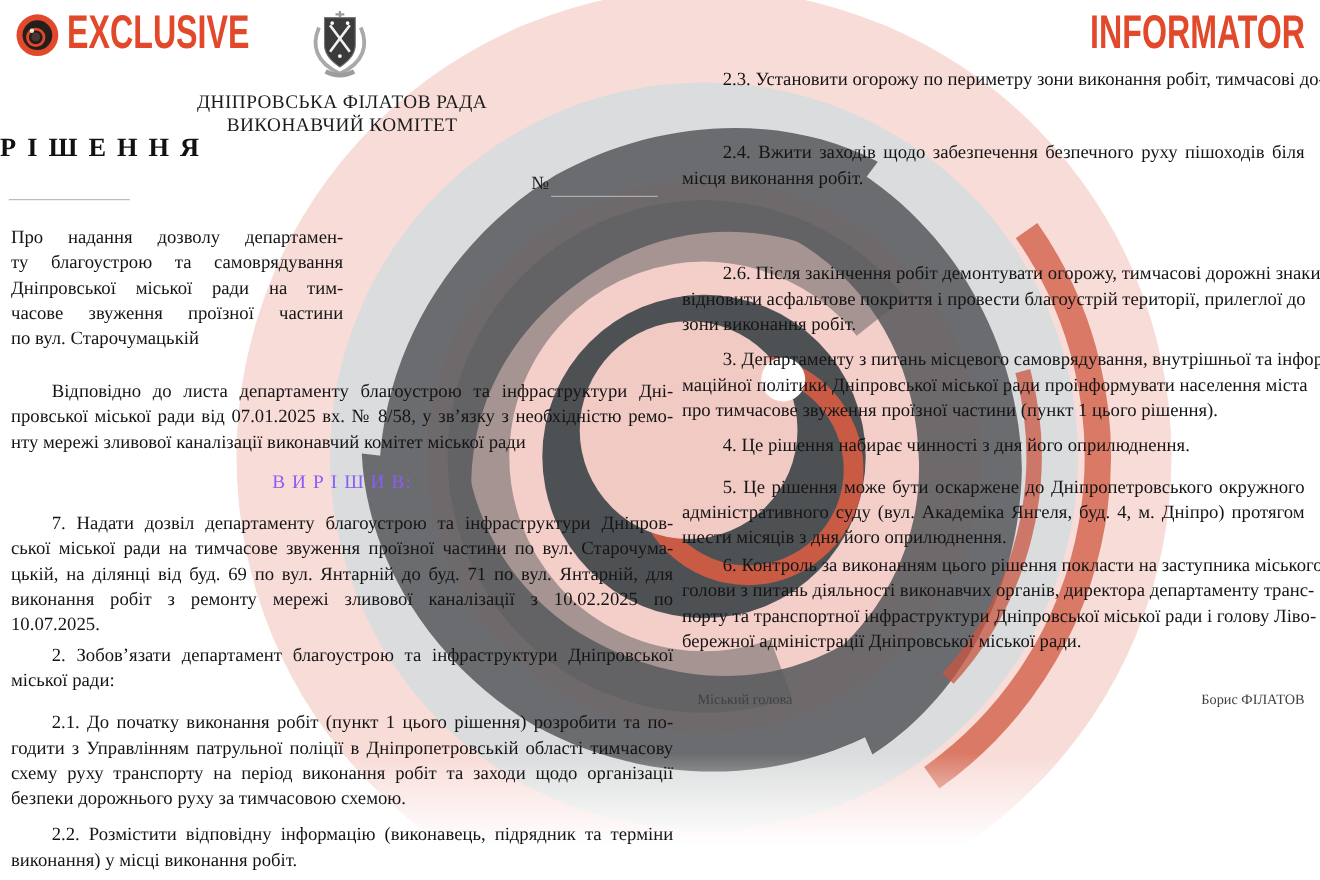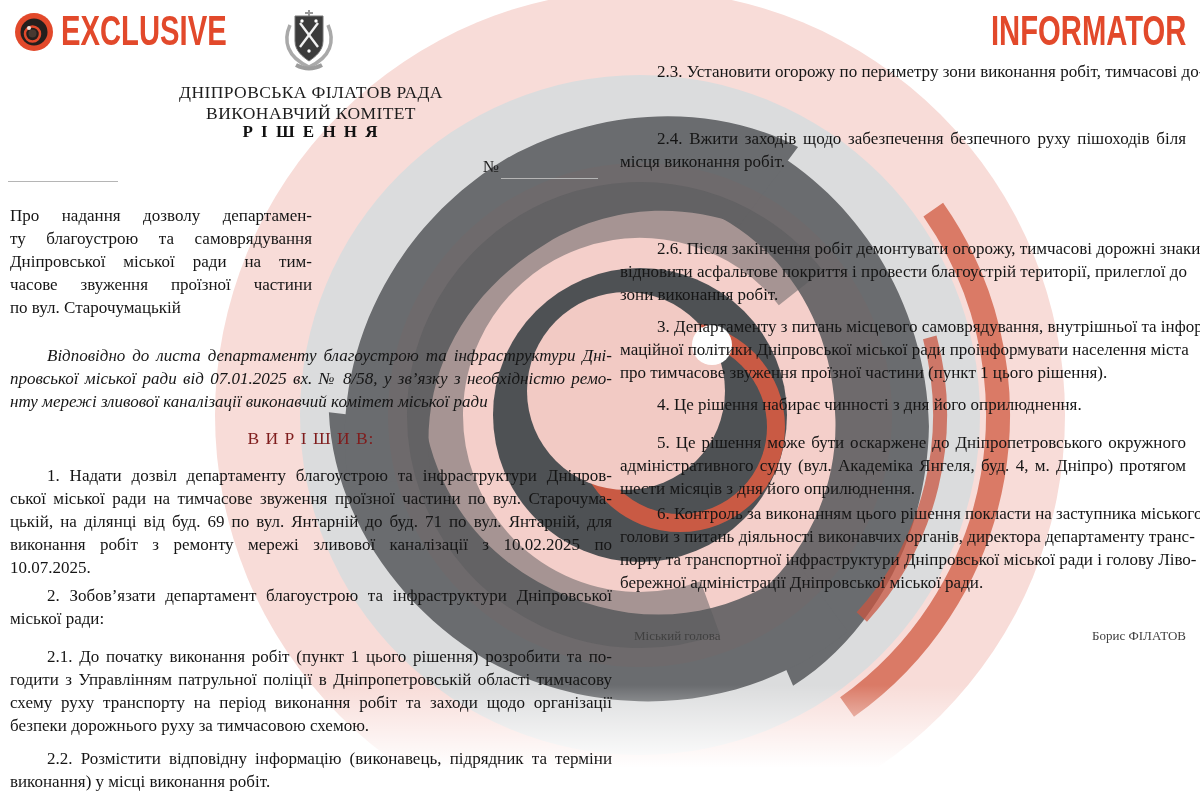--- a/index.html
+++ b/index.html
@@ -21,38 +21,38 @@
   .brand-text{font-family:"Liberation Sans",sans-serif;font-weight:bold;font-size:43px;
               line-height:44px;color:#e2492b;transform:scaleX(0.68);white-space:nowrap;}
   .brand.left  .brand-text{transform-origin:left center;}
   .brand.right .brand-text{transform-origin:right center;}
 
   
   .org-line{position:absolute;left:0;width:622px;text-align:center;color:#1c1c1c;
             font-size:17.5px;letter-spacing:0.4px;}
   .org1{top:82px;}
   .org2{top:103px;}
-  .doc-type{position:absolute;left:0;top:122px;width:622px;text-align:center;color:#111;
-            font-size:17px;font-weight:bold;letter-spacing:2px;}
+  .doc-type{position:absolute;left:0;top:122px;width:622px;color:#111;
+            font-size:24px;font-weight:bold;letter-spacing:2px;}
   .blank-line{position:absolute;left:8px;top:163px;width:110px;height:18px;
               border-bottom:1px solid #b5b5b5;}
   .doc-no{position:absolute;left:483px;top:157px;font-size:17px;color:#222;}
   .no-line{position:absolute;left:501px;top:160px;width:97px;height:18px;
            border-bottom:1px solid #b5b5b5;}
 
   
   .para{position:absolute;font-size:17px;line-height:23px;color:#151515;}
   .para .line{text-align:justify;text-align-last:justify;white-space:nowrap;}
   .para .line.last{text-align-last:left;}
   .para.indent .line:first-child{text-indent:37px;}
   .col-l{left:10px;width:602px;}
   .col-r{left:620px;width:566px;}
 
   .heading{position:absolute;left:10px;top:428px;width:602px;text-align:center;
-           font-size:17.5px;letter-spacing:1px;color:#7f1d1d;}
+           font-size:17.5px;letter-spacing:1px;color:#8b5cf6;}
 
   .sign-row{position:absolute;left:634px;top:628px;width:552px;display:flex;
             justify-content:space-between;font-size:13px;color:#404040;}
 </style>
 </head>
 <body>
 
 <div class="page">
 
   <svg class="wm" viewBox="0 0 1200 800" aria-hidden="true">
@@ -114,28 +114,28 @@
     <div class="doc-no">№</div>
     <div class="no-line"></div>
 
     <div class="para col-l" style="top:204px;width:302px;">
         <div class="line">Про надання дозволу департамен-</div>
         <div class="line">ту благоустрою та самоврядування</div>
         <div class="line">Дніпровської міської ради на тим-</div>
         <div class="line">часове звуження проїзної частини</div>
         <div class="line last">по вул. Старочумацькій</div>
       </div>
-    <div class="para col-l indent" style="top:344px;font-style:italic;">
+    <div class="para col-l indent" style="top:344px;">
         <div class="line">Відповідно до листа департаменту благоустрою та інфраструктури Дні-</div>
         <div class="line">провської міської ради від 07.01.2025 вх. № 8/58, у зв’язку з необхідністю ремо-</div>
         <div class="line last">нту мережі зливової каналізації виконавчий комітет міської ради</div>
       </div>
     <div class="heading">В И Р І Ш И В:</div>
     <div class="para col-l indent" style="top:464px;">
-        <div class="line">1. Надати дозвіл департаменту благоустрою та інфраструктури Дніпров-</div>
+        <div class="line">7. Надати дозвіл департаменту благоустрою та інфраструктури Дніпров-</div>
         <div class="line">ської міської ради на тимчасове звуження проїзної частини по вул. Старочума-</div>
         <div class="line">цькій, на ділянці від буд. 69 по вул. Янтарній до буд. 71 по вул. Янтарній, для</div>
         <div class="line">виконання робіт з ремонту мережі зливової каналізації з 10.02.2025 по</div>
         <div class="line last">10.07.2025.</div>
       </div>
     <div class="para col-l indent" style="top:584px;">
         <div class="line">2. Зобов’язати департамент благоустрою та інфраструктури Дніпровської</div>
         <div class="line last">міської ради:</div>
       </div>
     <div class="para col-l indent" style="top:645px;">

